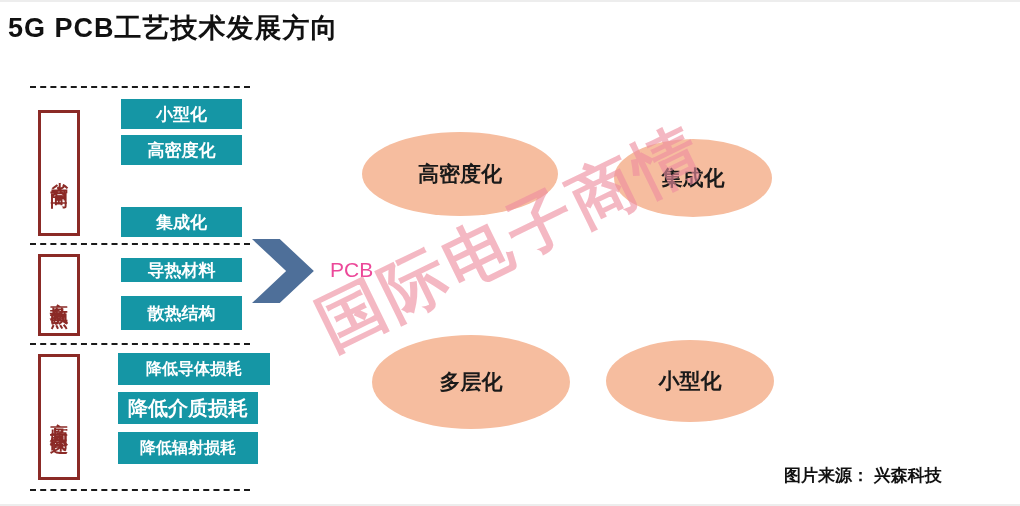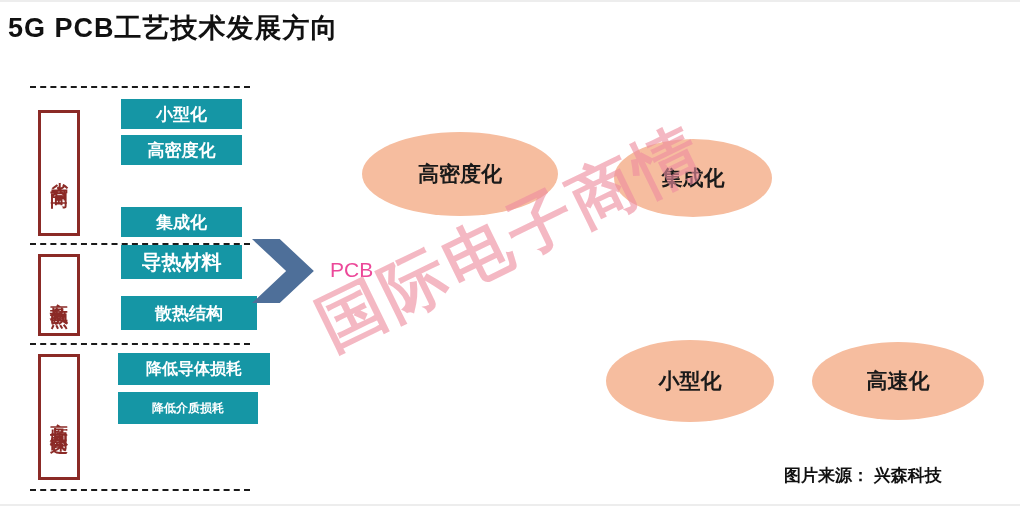--- a/index.html
+++ b/index.html
@@ -65,37 +65,38 @@
   <div class="dash" style="top:487px"></div>
 
   <div class="cat" style="top:108px;height:126px">省空间</div>
   <div class="cat" style="top:252px;height:82px">高散热</div>
   <div class="cat" style="top:352px;height:126px">高频高速</div>
 
   <div class="item" style="left:121px;top:97px;width:121px;height:30px;font-size:17px">小型化</div>
   <div class="item" style="left:121px;top:133px;width:121px;height:30px;font-size:17px">高密度化</div>
   <div class="item" style="left:121px;top:205px;width:121px;height:30px;font-size:17px">集成化</div>
 
-  <div class="item" style="left:121px;top:243px;width:121px;height:34px;font-size:20px">导热材料</div>
-  <div class="item" style="left:121px;top:294px;width:136px;height:34px;font-size:17px">散热结构</div>
+  <div class="item" style="left:121px;top:256px;width:121px;height:24px;font-size:17px">导热材料</div>
+  <div class="item" style="left:121px;top:294px;width:121px;height:34px;font-size:17px">散热结构</div>
 
   <div class="item" style="left:118px;top:351px;width:152px;height:32px;font-size:16px">降低导体损耗</div>
-  <div class="item" style="left:118px;top:390px;width:140px;height:32px;font-size:12px">降低介质损耗</div>
+  <div class="item" style="left:118px;top:390px;width:140px;height:32px;font-size:20px">降低介质损耗</div>
+  <div class="item" style="left:118px;top:430px;width:140px;height:32px;font-size:16px">降低辐射损耗</div>
 
   <div class="arrow">
     <svg width="64" height="64" viewBox="0 0 60 60" aria-hidden="true">
       <polygon points="0,0 26,0 58,30 26,60 0,60 32,30" fill="currentColor"></polygon>
     </svg>
   </div>
 
   <div class="pcb">PCB</div>
 
   <div class="ellipse" style="left:362px;top:130px;width:196px;height:84px">高密度化</div>
   <div class="ellipse" style="left:614px;top:137px;width:158px;height:78px">集成化</div>
 
+  <div class="ellipse" style="left:372px;top:333px;width:198px;height:94px">多层化</div>
   <div class="ellipse" style="left:606px;top:338px;width:168px;height:82px">小型化</div>
-  <div class="ellipse" style="left:812px;top:340px;width:172px;height:78px">高速化</div>
 
   <div class="watermark">国际电子商情</div>
 
   <div class="source">图片来源： 兴森科技</div>
 
 </div>
 
 </body></html>

